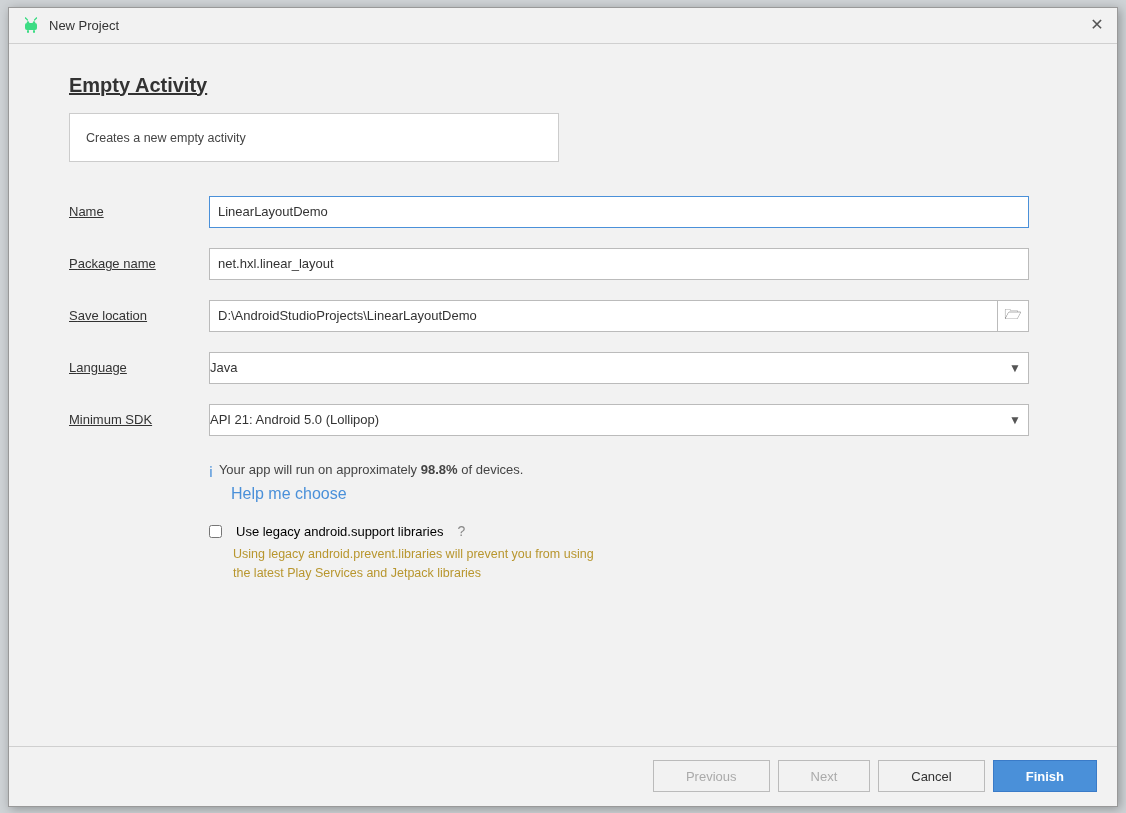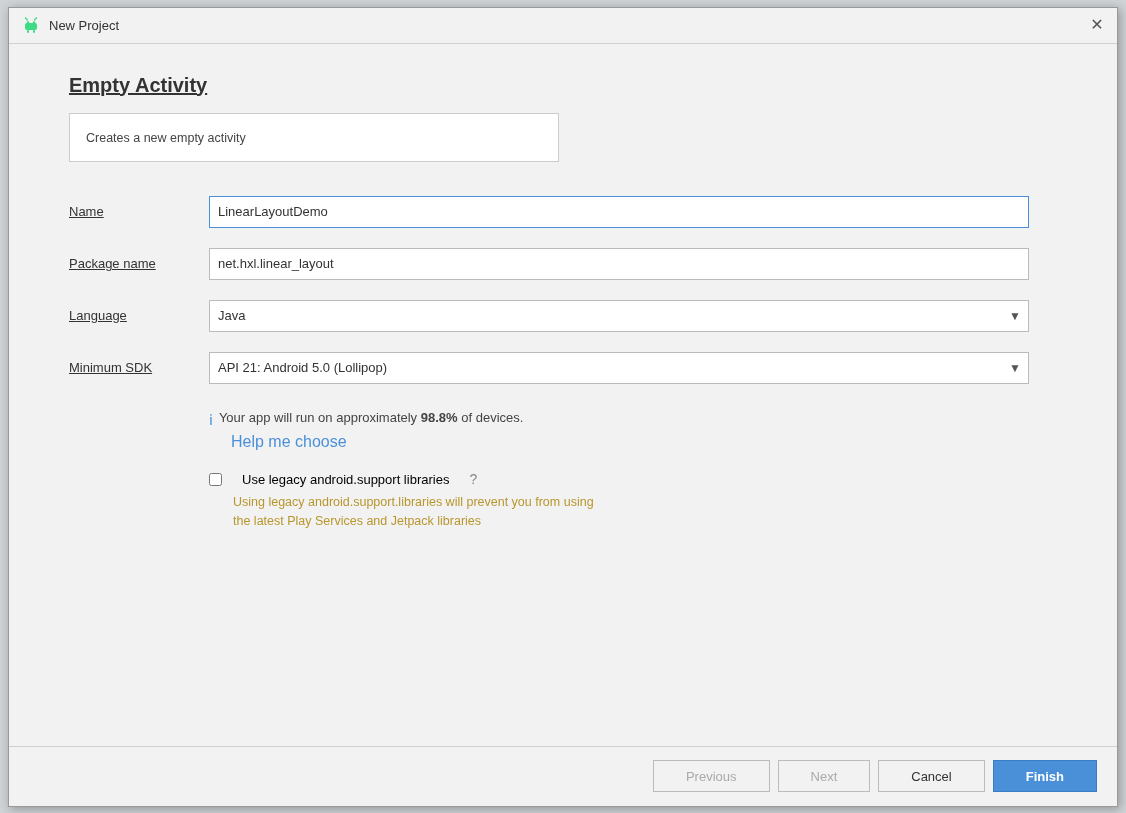--- a/index.html
+++ b/index.html
@@ -141,21 +141,21 @@
       font-size: 14px;
     }
     .select-wrapper {
       position: relative;
       width: 820px;
     }
     .select-wrapper select {
       width: 100%;
       height: 32px;
       border: 1px solid #bbb;
-      padding: 4px 8px;
+      padding: 4px 0;
       font-size: 13px;
       background: #fff;
       color: #333;
       appearance: none;
       -webkit-appearance: none;
       cursor: pointer;
       padding-right: 28px;
     }
     .select-arrow {
       position: absolute;
@@ -197,21 +197,21 @@
     .legacy-row {
       margin-top: 20px;
       margin-left: 140px;
       display: flex;
       flex-direction: column;
       gap: 6px;
     }
     .checkbox-row {
       display: flex;
       align-items: center;
-      gap: 20px;
+      gap: 14px;
     }
     .legacy-desc {
       color: #b8962e;
       font-size: 12.5px;
       margin-left: 24px;
       line-height: 1.5;
     }
     .question-mark {
       color: #888;
       font-size: 14px;
@@ -297,20 +297,33 @@
 
       <tr>
         <td class="label-cell">
           <span><span class="underline-char">P</span>ackage name</span>
         </td>
         <td class="input-cell">
           <input type="text" class="text-input-normal" value="net.hxl.linear_layout" style="">
         </td>
       </tr>
 
+      <tr>
+        <td class="label-cell">
+          <span><span class="underline-char">S</span>ave location</span>
+        </td>
+        <td class="input-cell">
+          <div class="input-with-btn">
+            <input type="text" class="text-input-normal" style="width: 788px; border-right: none;" value="D:\AndroidStudioProjects\LinearLayoutDemo">
+            <div class="folder-btn">
+              <span>🗁</span>
+            </div>
+          </div>
+        </td>
+      </tr>
 
       <tr>
         <td class="label-cell">
           <span><span class="underline-char">L</span>anguage</span>
         </td>
         <td class="input-cell">
           <div class="select-wrapper">
             <select>
               <option>Java</option>
               <option>Kotlin</option>
@@ -348,21 +361,21 @@
       <a class="help-link" href="#">Help me choose</a>
     </div>
 
     <div class="legacy-row">
       <div class="checkbox-row">
         <input type="checkbox" style="">
         <label>Use legacy android.support libraries</label>
         <span class="question-mark">?</span>
       </div>
       <div class="legacy-desc">
-        <span>Using legacy android.support.libraries will prevent you from using</span><br>
+        <span>Using legacy android.prevent.libraries will prevent you from using</span><br>
         <span>the latest Play Services and Jetpack libraries</span>
       </div>
     </div>
   </div>
 
   <div class="dialog-footer">
     <button class="btn btn-disabled" disabled="">Previous</button>
     <button class="btn btn-disabled" disabled="">Next</button>
     <button class="btn">Cancel</button>
     <button class="btn btn-primary">Finish</button>

